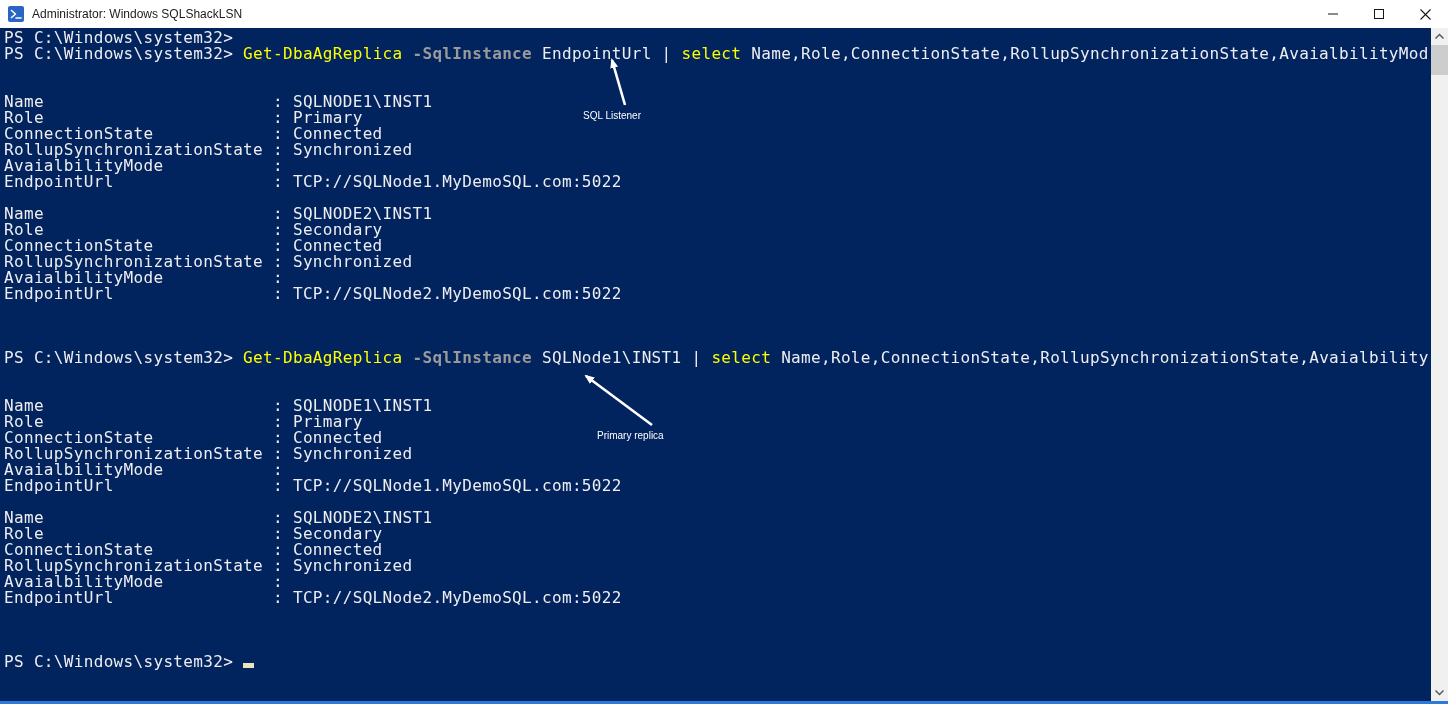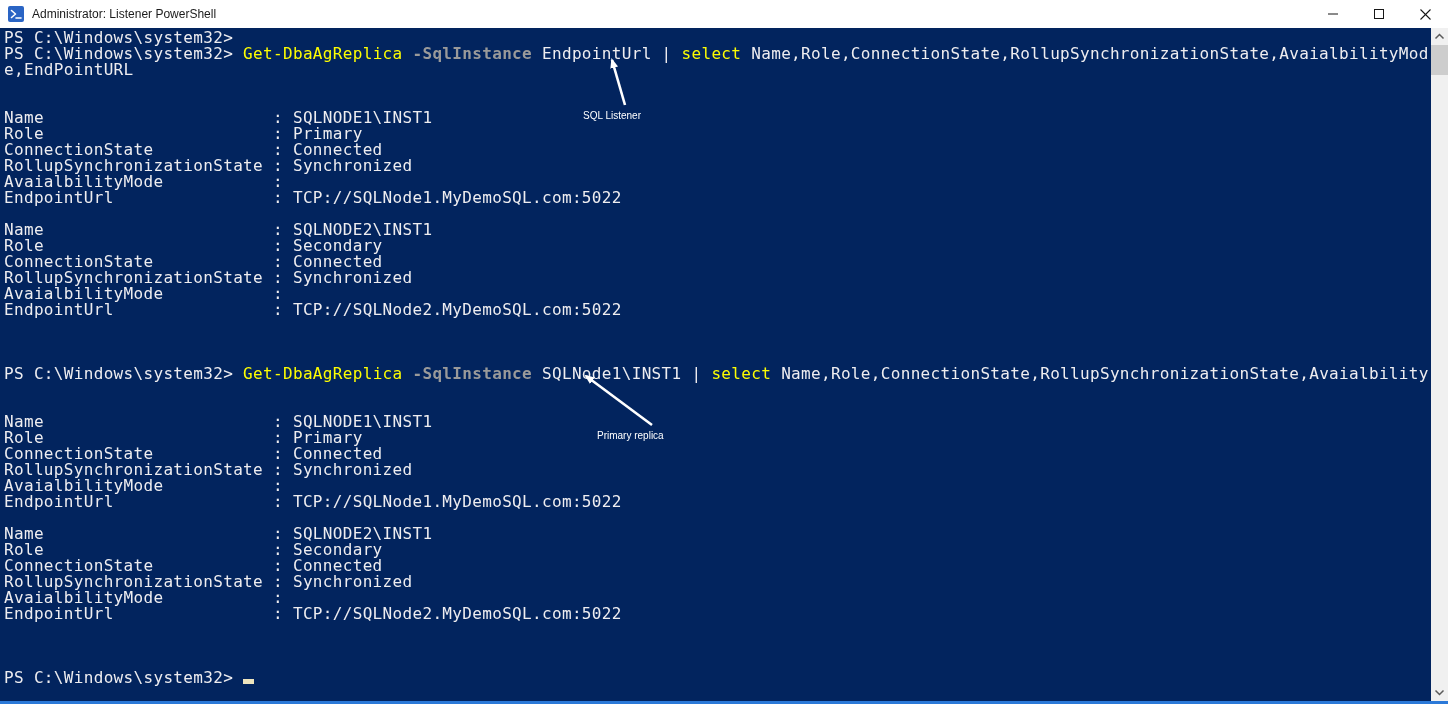--- a/index.html
+++ b/index.html
@@ -39,21 +39,21 @@
 
 <div class="window">
 
   <div class="titlebar">
     <div class="app-icon">
       <svg width="14" height="14" viewBox="0 0 14 14">
         <polyline points="2.5,3.5 6.5,7 2.5,10.5" fill="none" stroke="#FFFFFF" stroke-width="1.6" stroke-linecap="round" stroke-linejoin="round"></polyline>
         <line x1="7" y1="11" x2="12" y2="11" stroke="#FFFFFF" stroke-width="1.6" stroke-linecap="round"></line>
       </svg>
     </div>
-    <div class="title">Administrator: Listener PowerShell</div>
+    <div class="title">Administrator: Windows SQLShackLSN</div>
     <div class="win-controls">
       <div class="win-btn">
         <svg width="12" height="12" viewBox="0 0 12 12">
           <line x1="1" y1="6" x2="11" y2="6" stroke="#171717" stroke-width="1"></line>
         </svg>
       </div>
       <div class="win-btn">
         <svg width="12" height="12" viewBox="0 0 12 12">
           <rect x="1.5" y="1.5" width="9" height="9" fill="none" stroke="#171717" stroke-width="1"></rect>
         </svg>
@@ -63,21 +63,20 @@
           <line x1="1.5" y1="1.5" x2="11.5" y2="11.5" stroke="#171717" stroke-width="1.1"></line>
           <line x1="11.5" y1="1.5" x2="1.5" y2="11.5" stroke="#171717" stroke-width="1.1"></line>
         </svg>
       </div>
     </div>
   </div>
 
   <div class="console" id="console-lines">
       <div class="cl"><span class="c-w">PS C:\Windows\system32&gt; </span></div>
       <div class="cl"><span class="c-w">PS C:\Windows\system32&gt; </span><span class="c-y">Get-DbaAgReplica</span><span class="c-w"> </span><span class="c-g">-SqlInstance</span><span class="c-w"> EndpointUrl | </span><span class="c-y">select</span><span class="c-w"> Name,Role,ConnectionState,RollupSynchronizationState,AvaialbilityMod</span></div>
-      <div class="cl"><span class="c-w">e,EndPointURL</span></div>
       <div class="cl"></div>
       <div class="cl"></div>
       <div class="cl"><span class="c-w">Name                       : SQLNODE1\INST1</span></div>
       <div class="cl"><span class="c-w">Role                       : Primary</span></div>
       <div class="cl"><span class="c-w">ConnectionState            : Connected</span></div>
       <div class="cl"><span class="c-w">RollupSynchronizationState : Synchronized</span></div>
       <div class="cl"><span class="c-w">AvaialbilityMode           :</span></div>
       <div class="cl"><span class="c-w">EndpointUrl                : TCP://SQLNode1.MyDemoSQL.com:5022</span></div>
       <div class="cl"></div>
       <div class="cl"><span class="c-w">Name                       : SQLNODE2\INST1</span></div>

